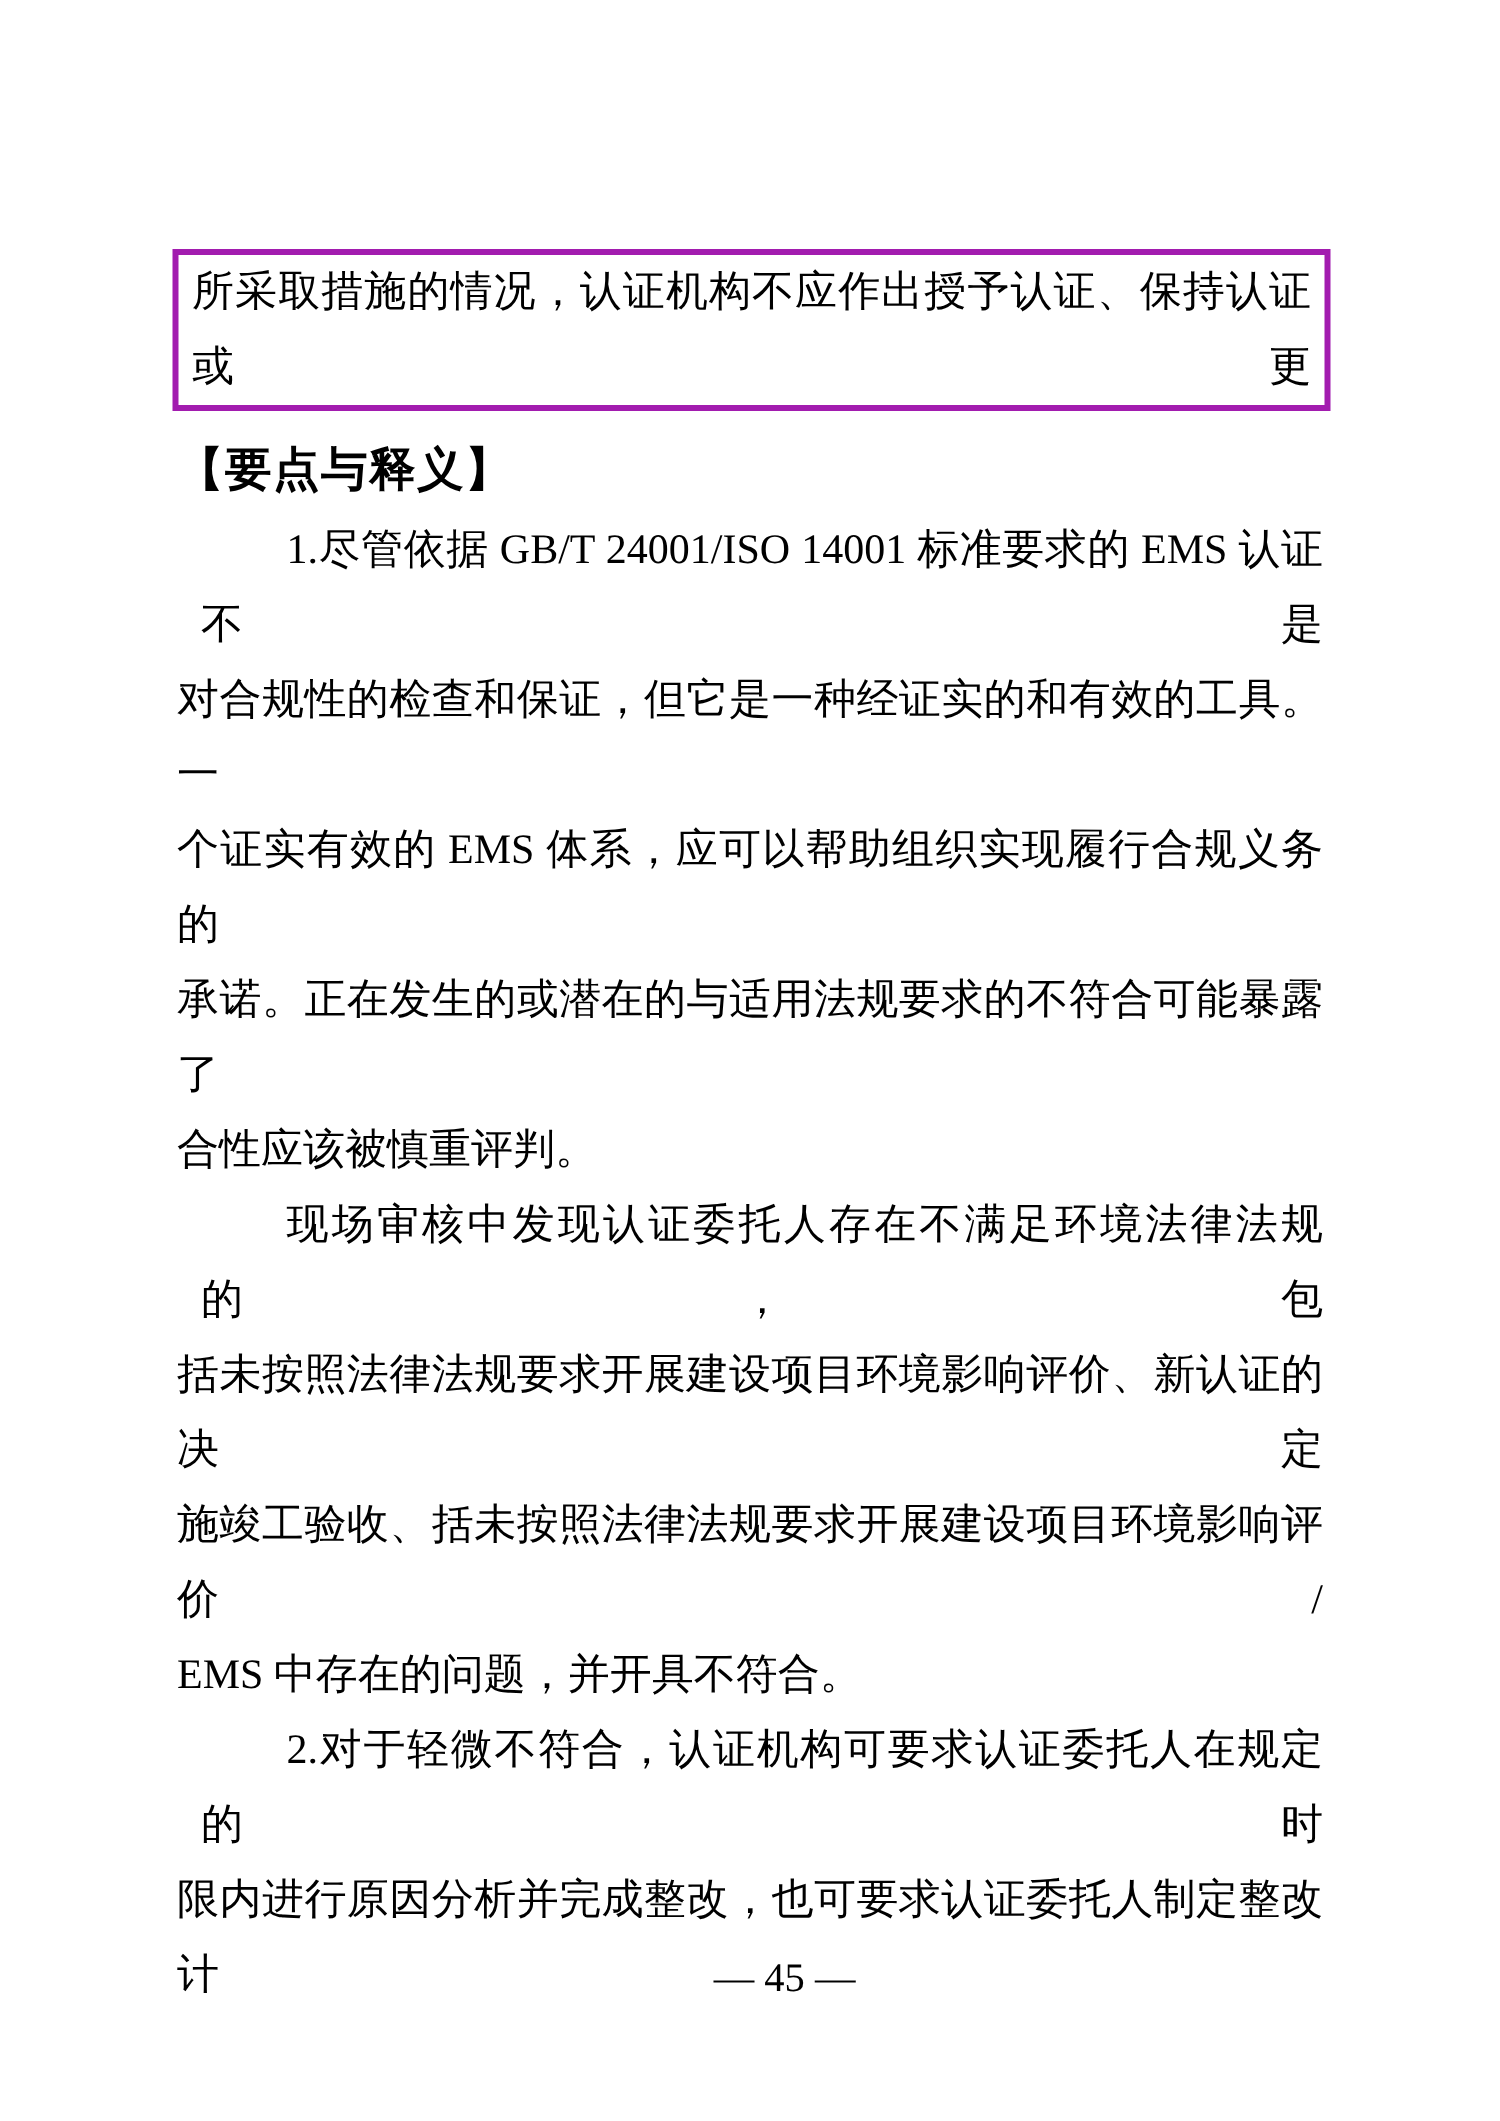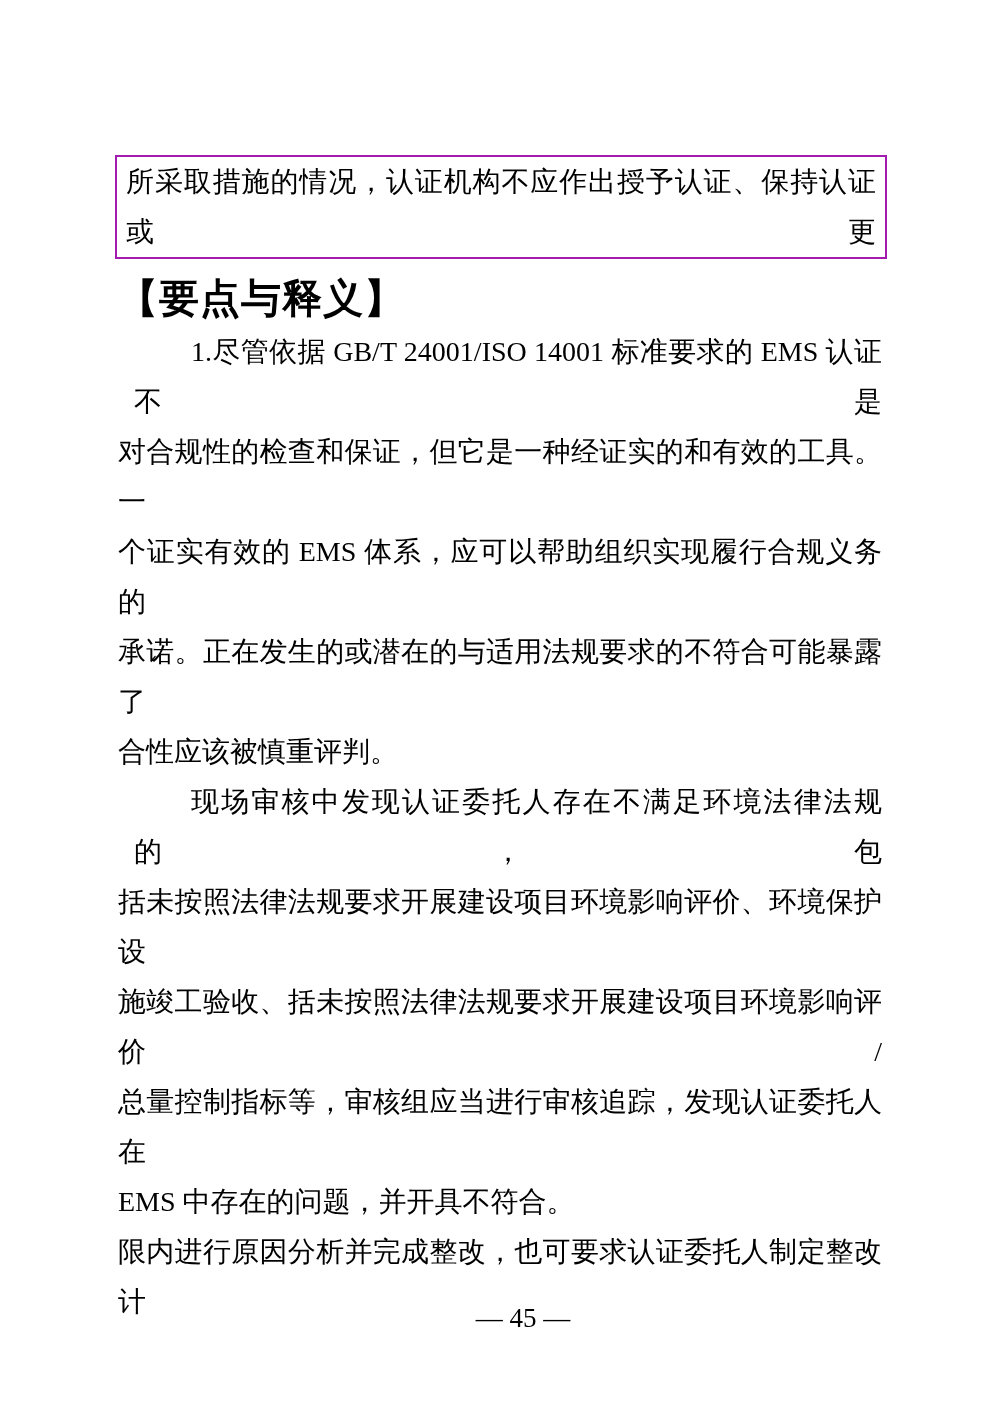--- a/index.html
+++ b/index.html
@@ -15,23 +15,23 @@
   .page {
     position: relative;
     width: 1000px;
     height: 1414px;
     background: #ffffff;
   }
   
   .note-box {
     position: absolute;
     left: 115px;
-    top: 155px;
+    top: 166px;
     width: 772px;
-    border: 2px solid #a21caf;
+    border: 4px solid #a21caf;
     padding: 0 9px;
     background: #ffffff;
   }
   
   .content {
     position: absolute;
     left: 118px;
     top: 273px;
     width: 764px;
   }
@@ -43,24 +43,25 @@
   }
   
   .j { text-align-last: justify; }
   
   .ind { text-indent: 57px; margin-left: 16px; }
   
   .gap-sm { margin-top: 4px; }
   .section-header {
     font-family: "Liberation Sans", "DejaVu Sans", sans-serif;
     font-weight: 700;
-    font-size: 40px;
+    font-size: 31px;
     line-height: 50px;
     letter-spacing: 1px;
     color: #000000;
+    margin-top: 15px;
   }
   .page-number {
     position: absolute;
     top: 1301px;
     left: 0;
     width: 1000px;
     text-align: center;
     font-size: 27px;
     line-height: 34px;
     transform: translateX(23px);
@@ -78,23 +79,23 @@
 
   <div class="content">
     <div class="section-header">【要点与释义】</div>
 
     <div class="line j ind gap-sm">1.尽管依据 GB/T 24001/ISO 14001 标准要求的 EMS 认证不是</div>
     <div class="line j">对合规性的检查和保证，但它是一种经证实的和有效的工具。一</div>
     <div class="line j">个证实有效的 EMS 体系，应可以帮助组织实现履行合规义务的</div>
     <div class="line j">承诺。正在发生的或潜在的与适用法规要求的不符合可能暴露了</div>
     <div class="line">合性应该被慎重评判。</div>
     <div class="line j ind">现场审核中发现认证委托人存在不满足环境法律法规的，包</div>
-    <div class="line j">括未按照法律法规要求开展建设项目环境影响评价、环境保护设</div>
+    <div class="line j">括未按照法律法规要求开展建设项目环境影响评价、新认证的决定</div>
     <div class="line j">施竣工验收、括未按照法律法规要求开展建设项目环境影响评价/</div>
-    <div class="line j">总量控制指标等，审核组应当进行审核追踪，发现认证委托人在</div>
     <div class="line">EMS 中存在的问题，并开具不符合。</div>
+    <div class="line j ind">2.对于轻微不符合，认证机构可要求认证委托人在规定的时</div>
     <div class="line j">限内进行原因分析并完成整改，也可要求认证委托人制定整改计</div>
 
   </div>
 
   <div class="page-number">— 45 —</div>
 
 </div>
 
 </body></html>

